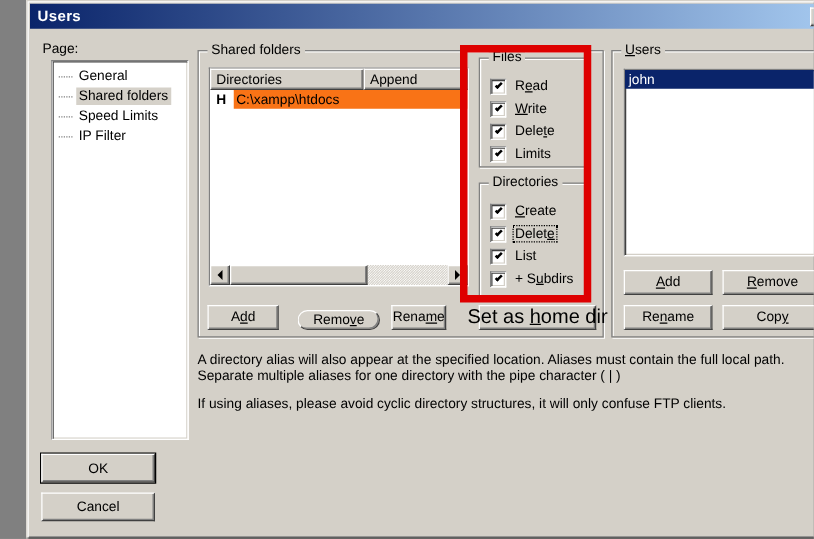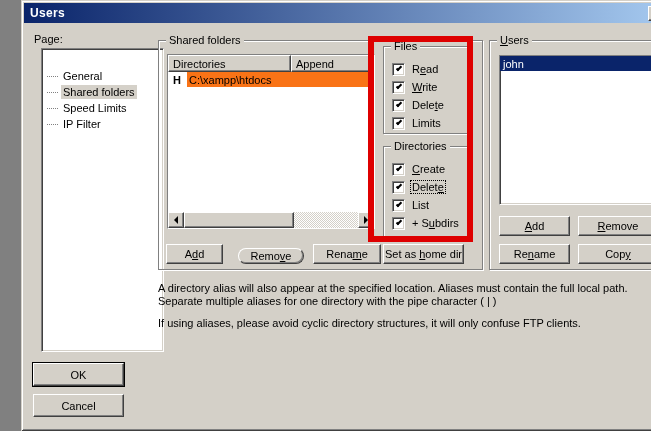--- a/index.html
+++ b/index.html
@@ -45,21 +45,21 @@
     border: 1px solid; border-color: #ffffff #404040 #404040 #ffffff;
     box-shadow: inset -1px -1px 0 #808080;
     display: flex; align-items: center; justify-content: center;
     font-family: "Liberation Sans", sans-serif; font-size: 11px; white-space: pre;
     cursor: default;
   }
   .btn.default { box-shadow: 0 0 0 1px #000, inset -1px -1px 0 #808080; }
   .mn { text-decoration: underline; }
   
   .page-label { position: absolute; left: 13px; top: 33px; }
-  .page-list { position: absolute; left: 20px; top: 48px; width: 123px; height: 304px; padding-top: 19px; }
+  .page-list { position: absolute; left: 20px; top: 48px; width: 110px; height: 304px; padding-top: 4px; }
   .tree-item { display: flex; align-items: center; height: 16px; padding-left: 5px; cursor: default; }
   .tree-dash { width: 11px; border-bottom: 1px dotted #808080; height: 0; margin-right: 3px; }
   .tree-text { padding: 1px 2px; white-space: nowrap; }
   .tree-item.selected .tree-text { background: #d5d1c9; }
   
   .shared-group { left: 137px; top: 40px; width: 325px; height: 230px; }
   .listview { position: absolute; left: 8px; top: 13px; width: 208px; height: 175px; display: flex; flex-direction: column; }
   .lv-header { display: flex; height: 17px; flex: 0 0 17px; }
   .lv-col {
     background: #d4d0c8; border: 1px solid; border-color: #ffffff #404040 #404040 #ffffff;
@@ -115,22 +115,22 @@
   .user-row { height: 15px; background: #0a246a; color: #fff; display: flex; align-items: center; padding-left: 3px; cursor: default; }
   
   .notes { position: absolute; left: 137px; top: 282px; width: 498px; line-height: 13px; }
   .notes p + p { margin-top: 9px; }
   
   .ok-btn     { left: 12px; top: 363px; width: 91px; height: 23px; }
   .cancel-btn { left: 12px; top: 394px; width: 91px; height: 23px; }
   
   .sf-add    { left: 145px; top: 244px; width: 57px; height: 20px; }
   .sf-remove { left: 217px; top: 248px; width: 66px; height: 16px; border-radius: 10px; }
-  .sf-rename { left: 292px; top: 244px; width: 68px; height: 20px; }
-  .sf-home   { left: 362px; top: 244px; width: 81px; height: 20px; font-size: 11px; }
+  .sf-rename { left: 292px; top: 244px; width: 44px; height: 20px; }
+  .sf-home   { left: 362px; top: 244px; width: 94px; height: 20px; font-size: 16px; }
   
   .u-add    { left: 9px;  top: 175px; width: 71px; height: 20px; }
   .u-remove { left: 88px; top: 175px; width: 80px; height: 20px; }
   .u-rename { left: 9px;  top: 203px; width: 71px; height: 20px; }
   .u-copy   { left: 88px; top: 203px; width: 80px; height: 20px; }
 </style>
 </head>
 <body>
 
 <div class="dialog">

